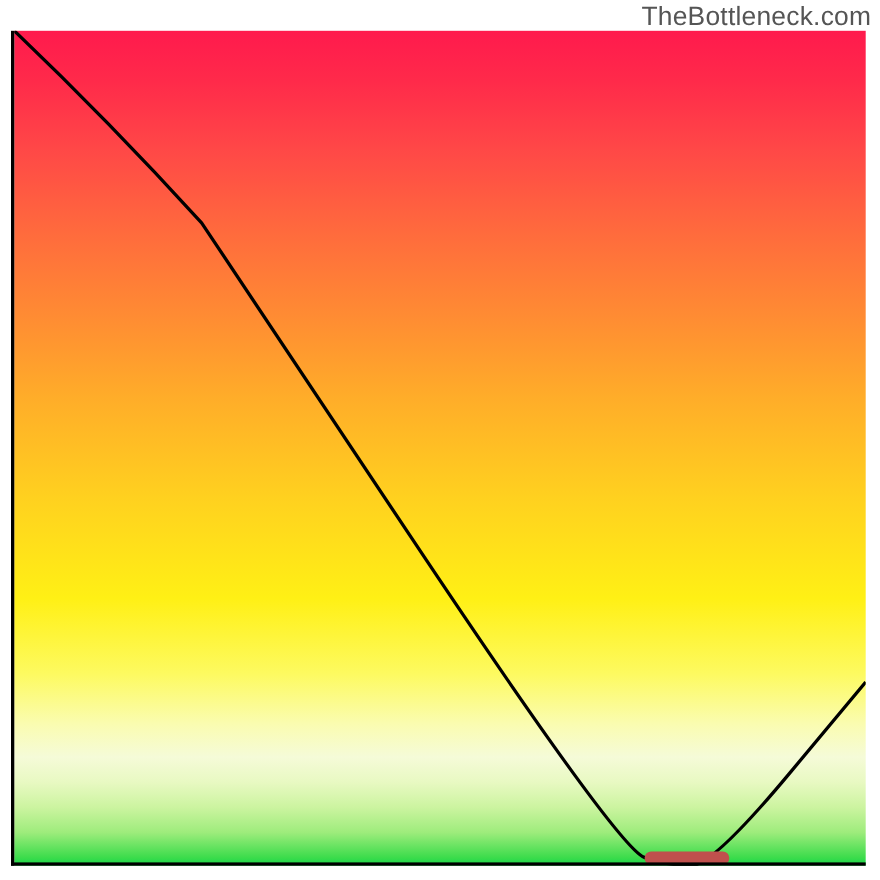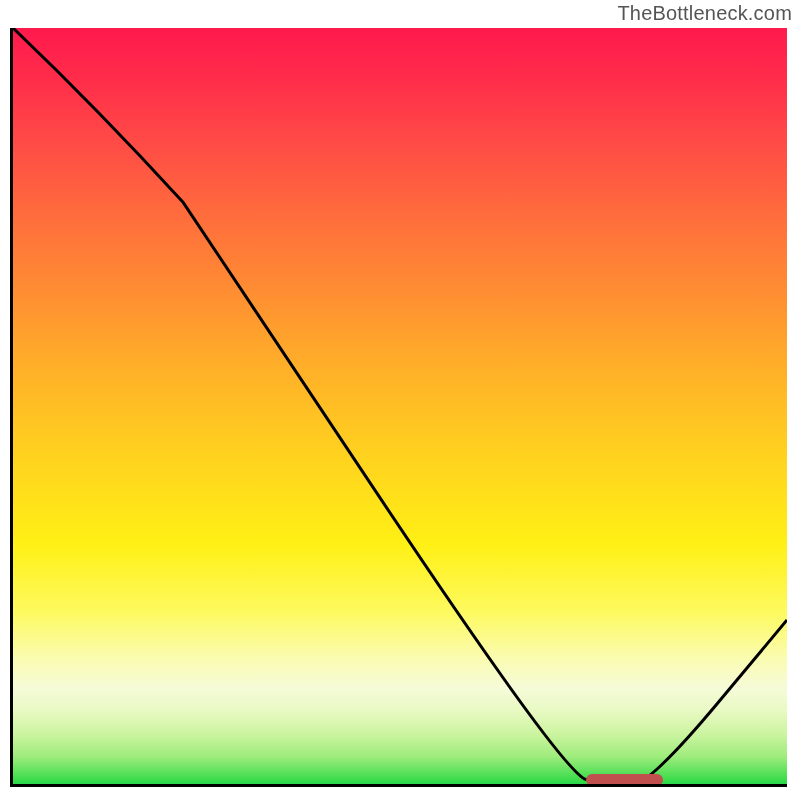--- a/index.html
+++ b/index.html
@@ -13,21 +13,21 @@
   }
   .stage {
     position: relative;
     width: 800px;
     height: 800px;
   }
   .watermark {
     position: absolute;
     top: 2px;
     right: 8px;
-    font-size: 20px;
+    font-size: 24px;
     font-weight: 500;
     color: #555;
     letter-spacing: 0.2px;
   }
   .plot {
     position: absolute;
     left: 13px;
     top: 28px;
     width: 774px;
     height: 759px;

